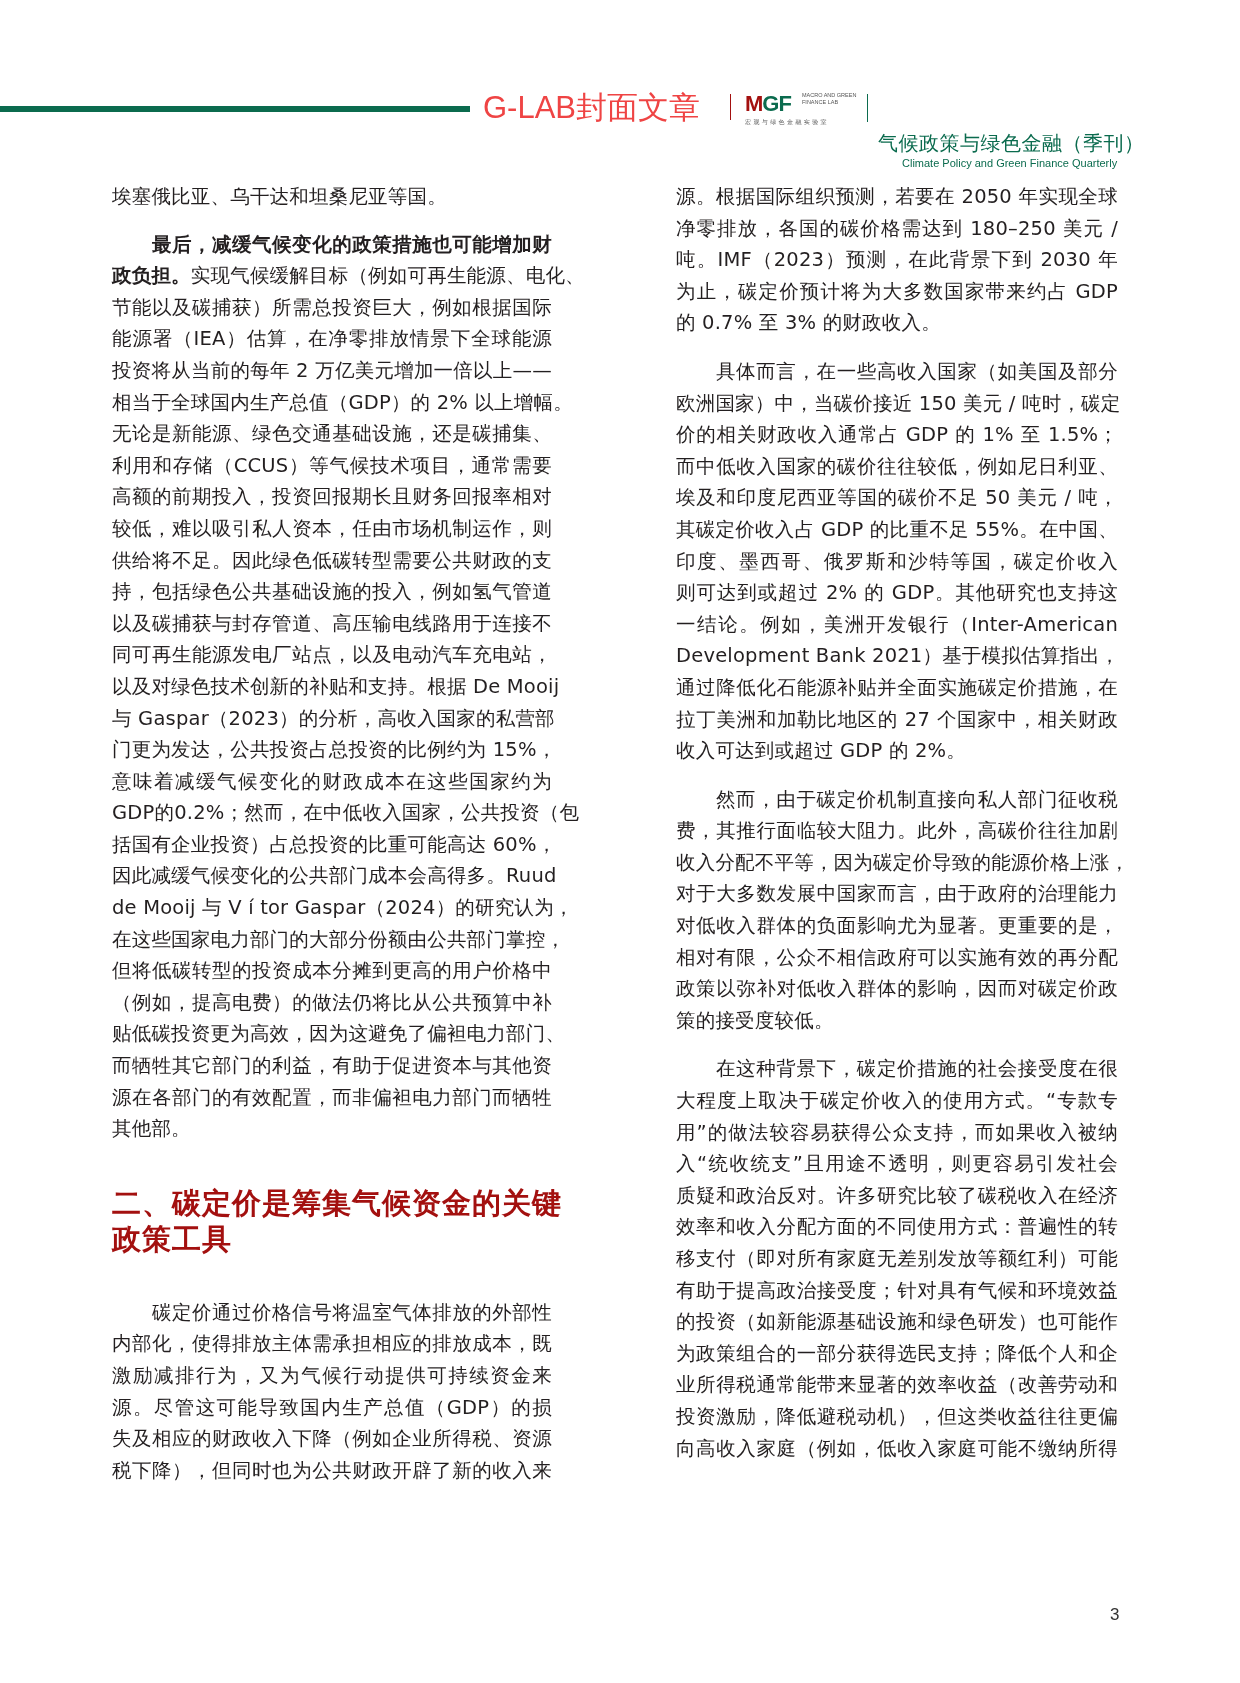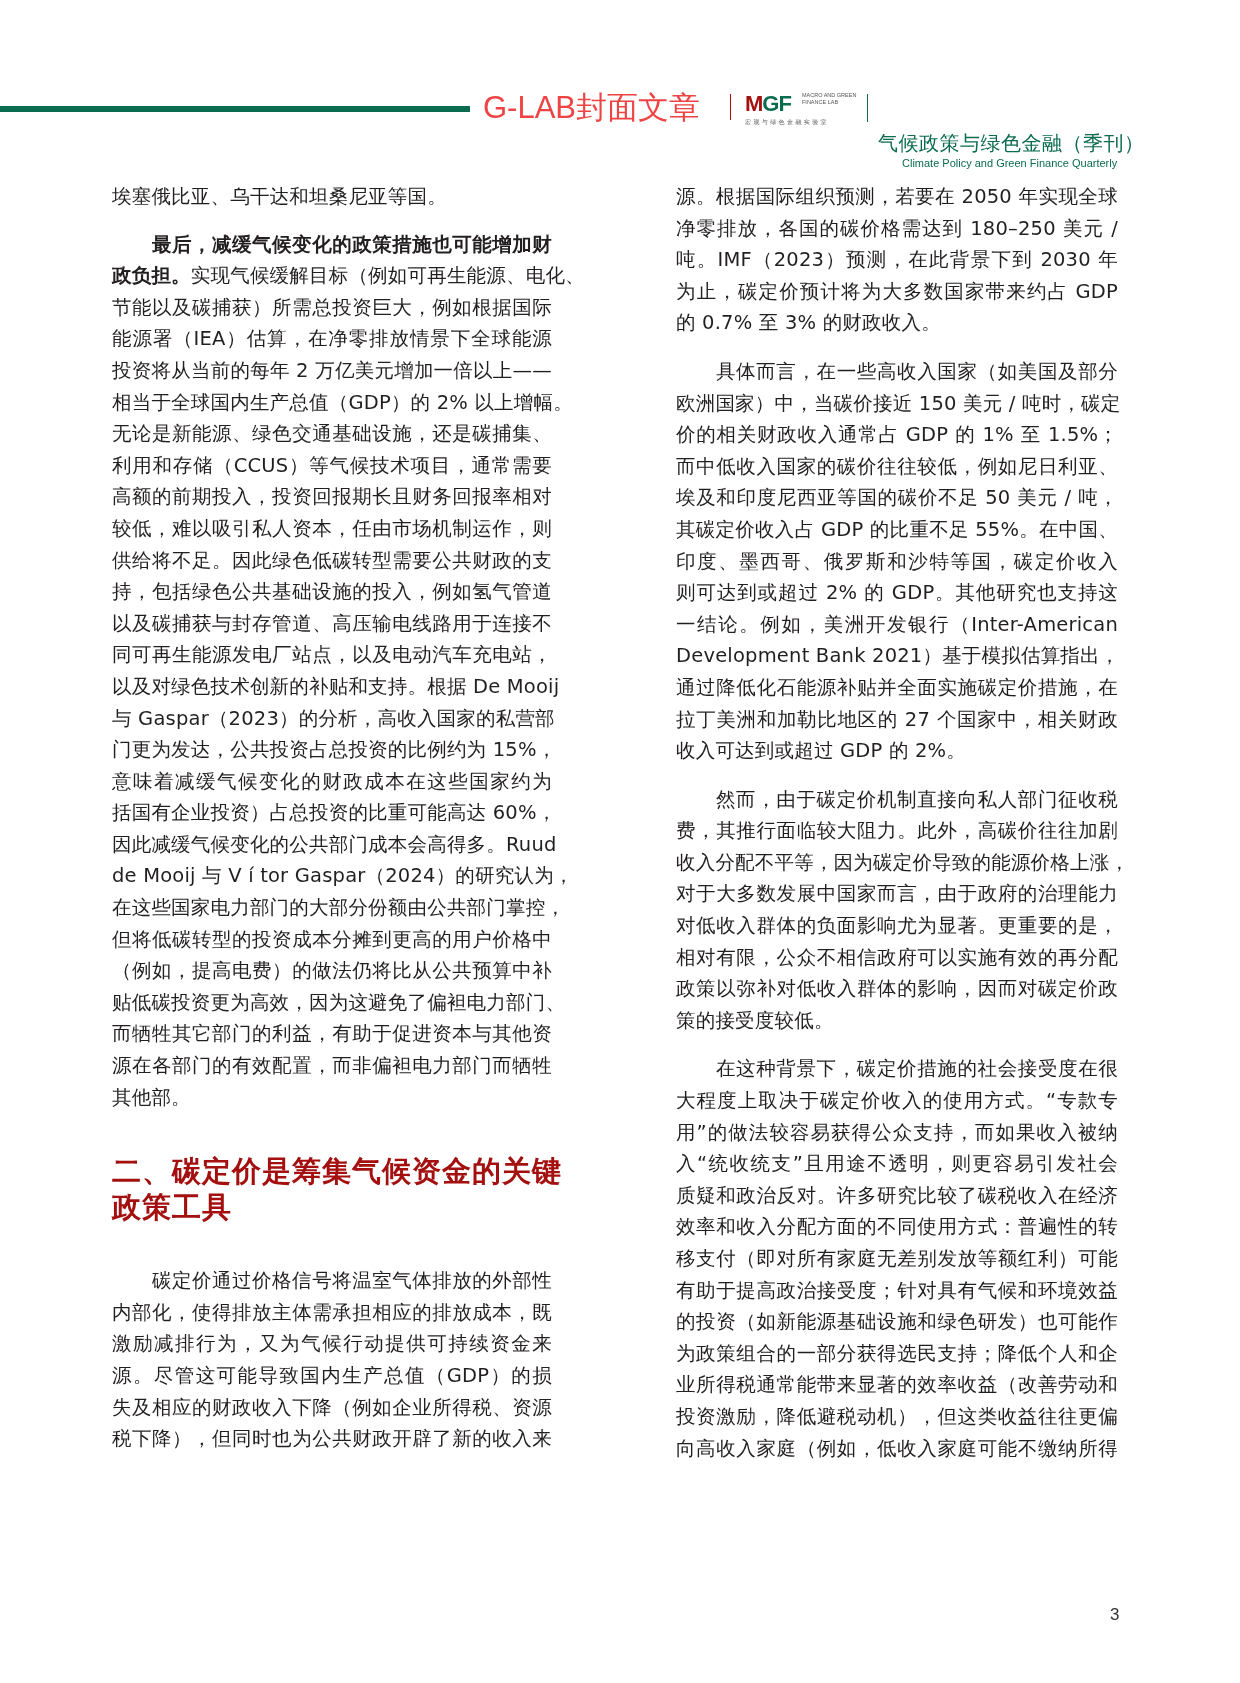--- a/index.html
+++ b/index.html
@@ -76,20 +76,21 @@
         <div class="line">高额的前期投入，投资回报期长且财务回报率相对</div>
         <div class="line">较低，难以吸引私人资本，任由市场机制运作，则</div>
         <div class="line">供给将不足。因此绿色低碳转型需要公共财政的支</div>
         <div class="line">持，包括绿色公共基础设施的投入，例如氢气管道</div>
         <div class="line">以及碳捕获与封存管道、高压输电线路用于连接不</div>
         <div class="line">同可再生能源发电厂站点，以及电动汽车充电站，</div>
         <div class="line">以及对绿色技术创新的补贴和支持。根据 De Mooij</div>
         <div class="line">与 Gaspar（2023）的分析，高收入国家的私营部</div>
         <div class="line">门更为发达，公共投资占总投资的比例约为 15%，</div>
         <div class="line">意味着减缓气候变化的财政成本在这些国家约为</div>
+        <div class="line">GDP的0.2%；然而，在中低收入国家，公共投资（包</div>
         <div class="line">括国有企业投资）占总投资的比重可能高达 60%，</div>
         <div class="line">因此减缓气候变化的公共部门成本会高得多。Ruud</div>
         <div class="line">de Mooij 与 V í tor Gaspar（2024）的研究认为，</div>
         <div class="line">在这些国家电力部门的大部分份额由公共部门掌控，</div>
         <div class="line">但将低碳转型的投资成本分摊到更高的用户价格中</div>
         <div class="line">（例如，提高电费）的做法仍将比从公共预算中补</div>
         <div class="line">贴低碳投资更为高效，因为这避免了偏袒电力部门、</div>
         <div class="line">而牺牲其它部门的利益，有助于促进资本与其他资</div>
         <div class="line">源在各部门的有效配置，而非偏袒电力部门而牺牲</div>
         <div class="line last">其他部。</div>

